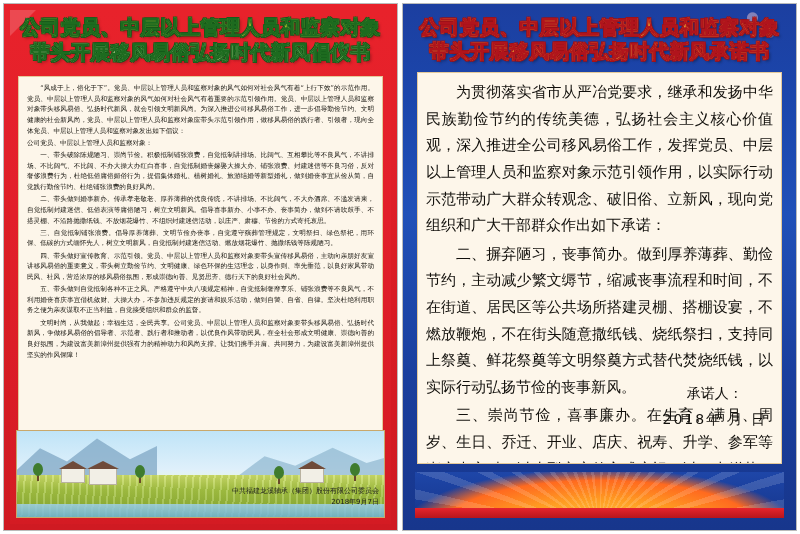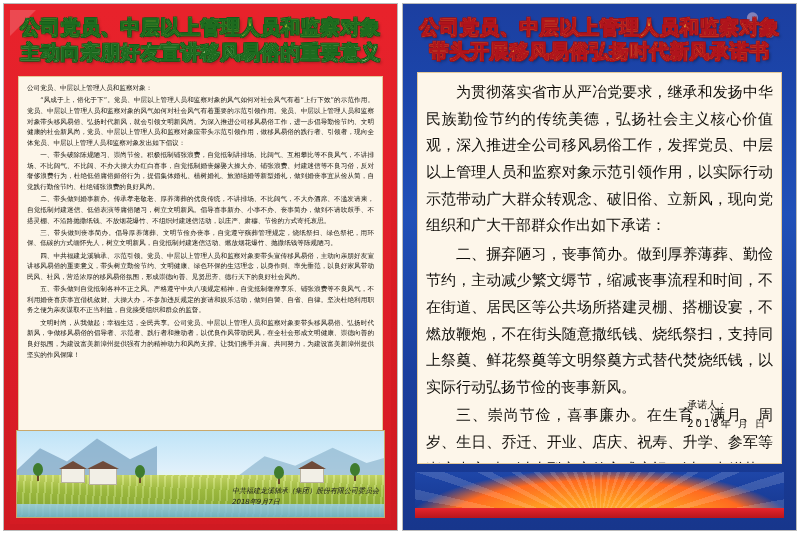--- a/index.html
+++ b/index.html
@@ -85,26 +85,25 @@
     text-align:justify;
     margin:0 0 1.5px 0;
     text-indent:2em;
     font-family:"DejaVu Sans","Liberation Sans",sans-serif;
   }
   .ptext.noind{text-indent:0;}
   .sign-left{
     position:absolute;
     right:12px;
     bottom:16px;
-    text-align:left;
+    text-align:right;
     font-size:7px;
     color:#1a1a1a;
     line-height:1.6;
     z-index:6;
-    font-style:italic;
   }
   .scenery{
     position:absolute;
     left:6px;right:6px;
     bottom:6px;
     height:86px;
     overflow:hidden;
     border:1px solid #c9a86b;
   }
   .sky{
@@ -206,24 +205,24 @@
   }
   .ptext.big{
     font-size:15px;
     line-height:1.78;
     color:#12100c;
   }
   .sign-right{
     position:absolute;
     right:14px;
     bottom:30px;
-    font-size:10px;
+    font-size:14px;
     color:#12100c;
     line-height:1.9;
-    text-align:left;
+    text-align:center;
     z-index:6;
   }
   .sign-right .row2{letter-spacing:2px;}
   .bottom-rays{
     position:absolute;
     left:6px;right:6px;bottom:6px;height:46px;
     background:
       radial-gradient(ellipse at 50% 120%, #ffd14d 0%, #ff9c22 35%, #ff6a1f 60%, transparent 75%),
       linear-gradient(180deg,#1e46a8,#16368d);
     overflow:hidden;
@@ -249,30 +248,30 @@
 <body>
 
 <div class="page">
 
   <div class="poster poster-left">
     <div class="inner">
       <div class="corner-ribbon"></div>
 
       <div class="title-block">
         <div class="title-line">公司党员、中层以上管理人员和监察对象</div>
-        <div class="title-line l2">主动向亲朋好友宣讲移风易俗的重要意义</div>
+        <div class="title-line l2">带头开展移风易俗弘扬时代新风倡仪书</div>
       </div>
 
       <div class="body-card">
+        <p class="ptext">“风成于上，俗化于下”。党员、中层以上管理人员和监察对象的风气如何对社会风气有着“上行下效”的示范作用。党员、中层以上管理人员和监察对象的风气如何对社会风气有着重要的示范引领作用。党员、中层以上管理人员和监察对象带头移风易俗、弘扬时代新风，就会引领文明新风尚。为深入推进公司移风易俗工作，进一步倡导勤俭节约、文明健康的社会新风尚，党员、中层以上管理人员和监察对象应带头示范引领作用，做移风易俗的践行者、引领者，现向全体党员、中层以上管理人员和监察对象发出如下倡议：</p>
         <p class="ptext noind">公司党员、中层以上管理人员和监察对象：</p>
-        <p class="ptext">“风成于上，俗化于下”。党员、中层以上管理人员和监察对象的风气如何对社会风气有着“上行下效”的示范作用。党员、中层以上管理人员和监察对象的风气如何对社会风气有着重要的示范引领作用。党员、中层以上管理人员和监察对象带头移风易俗、弘扬时代新风，就会引领文明新风尚。为深入推进公司移风易俗工作，进一步倡导勤俭节约、文明健康的社会新风尚，党员、中层以上管理人员和监察对象应带头示范引领作用，做移风易俗的践行者、引领者，现向全体党员、中层以上管理人员和监察对象发出如下倡议：</p>
         <p class="ptext">一、带头破除陈规陋习、崇尚节俭。积极抵制铺张浪费，自觉抵制讲排场、比阔气、互相攀比等不良风气，不讲排场、不比阔气、不比阔、不办大操大办红白喜事，自觉抵制婚丧嫁娶大操大办、铺张浪费、封建迷信等不良习俗，反对奢侈浪费行为，杜绝低俗庸俗媚俗行为，提倡集体婚礼、植树婚礼、旅游结婚等新型婚礼，做到婚丧事宜从俭从简，自觉践行勤俭节约、杜绝铺张浪费的良好风尚。</p>
         <p class="ptext">二、带头做到婚事新办。传承孝老敬老、厚养薄葬的优良传统，不讲排场、不比阔气，不大办酒席、不滥发请柬，自觉抵制封建迷信、低俗表演等庸俗陋习，树立文明新风。倡导喜事新办、小事不办、丧事简办，做到不请吹鼓手、不搭灵棚、不沿路抛撒纸钱、不放烟花爆竹、不组织封建迷信活动，以庄严、肃穆、节俭的方式寄托哀思。</p>
-        <p class="ptext">三、带头做到丧事简办。倡导厚养薄葬、文明节俭办丧事，自觉遵守殡葬管理规定，烧纸祭扫、绿色祭祀，用环保、低碳的方式缅怀先人，树立文明新风，自觉抵制封建迷信活动、燃放烟花爆竹、抛撒纸钱等陈规陋习。</p>
-        <p class="ptext">四、中共福建龙溪轴承、示范引领。党员、中层以上管理人员和监察对象要带头宣传移风易俗，主动向亲朋好友宣讲移风易俗的重要意义，带头树立勤俭节约、文明健康、绿色环保的生活理念，以身作则、率先垂范，以良好家风带动民风、社风，营造浓厚的移风易俗氛围，形成崇德向善、见贤思齐、德行天下的良好社会风尚。</p>
+        <p class="ptext">三、自觉抵制铺张浪费。倡导厚养薄葬、文明节俭办丧事，自觉遵守殡葬管理规定，文明祭扫、绿色祭祀，用环保、低碳的方式缅怀先人，树立文明新风，自觉抵制封建迷信活动、燃放烟花爆竹、抛撒纸钱等陈规陋习。</p>
+        <p class="ptext">四、带头做好宣传教育、示范引领。党员、中层以上管理人员和监察对象要带头宣传移风易俗，主动向亲朋好友宣讲移风易俗的重要意义，带头树立勤俭节约、文明健康、绿色环保的生活理念，以身作则、率先垂范，以良好家风带动民风、社风，营造浓厚的移风易俗氛围，形成崇德向善、见贤思齐、德行天下的良好社会风尚。</p>
         <p class="ptext">五、带头做到自觉抵制各种不正之风。严格遵守中央八项规定精神，自觉抵制奢靡享乐、铺张浪费等不良风气，不利用婚丧喜庆事宜借机敛财、大操大办，不参加违反规定的宴请和娱乐活动，做到自警、自省、自律。坚决杜绝利用职务之便为亲友谋取不正当利益，自觉接受组织和群众的监督。</p>
         <p class="ptext">文明时尚，从我做起；幸福生活，全民共享。公司党员、中层以上管理人员和监察对象要带头移风易俗、弘扬时代新风，争做移风易俗的倡导者、示范者、践行者和推动者，以优良作风带动民风，在全社会形成文明健康、崇德向善的良好氛围，为建设富美新漳州提供强有力的精神动力和风尚支撑。让我们携手并肩、共同努力，为建设富美新漳州提供坚实的作风保障！</p>
       </div>
 
       <div class="sign-left">
         <div>中共福建龙溪轴承（集团）股份有限公司委员会</div>
         <div>2018年9月7日</div>
       </div>
 
       <div class="scenery">

